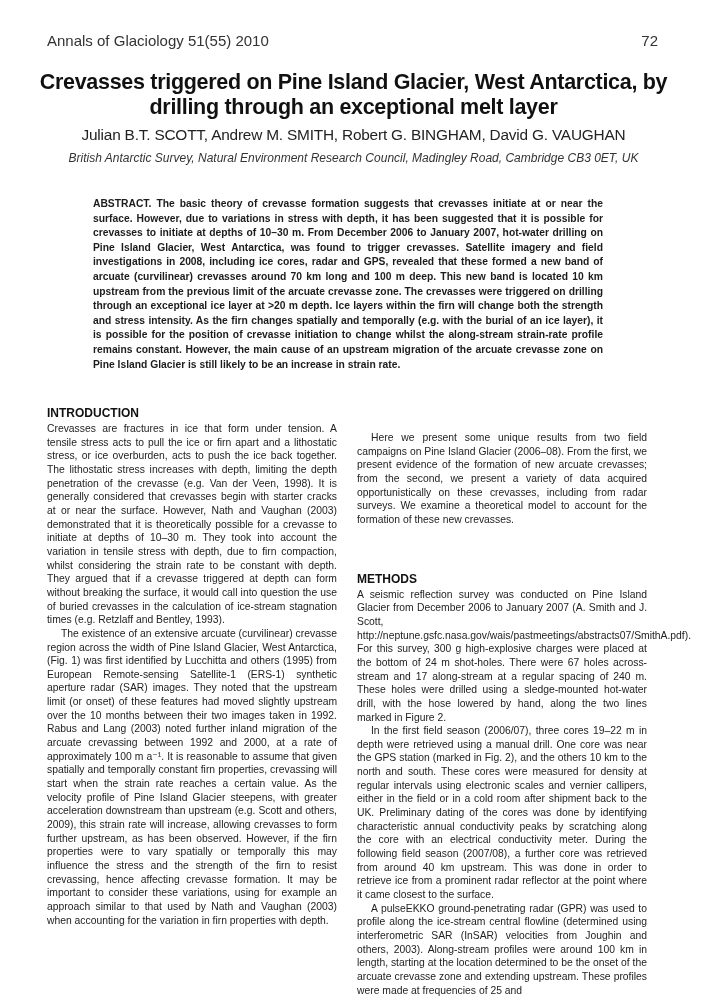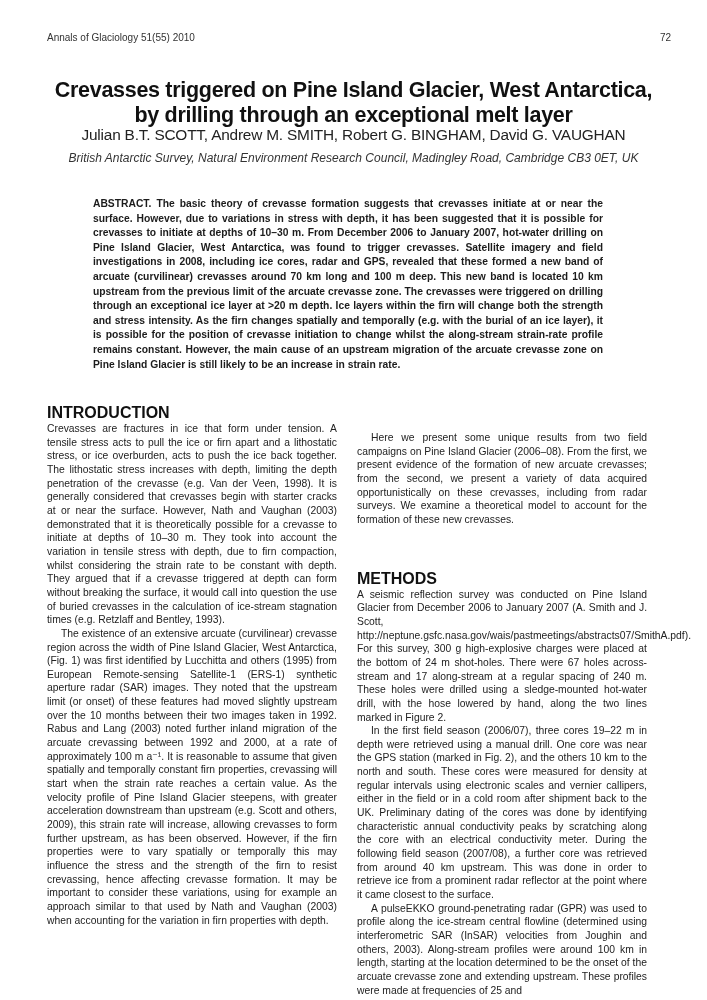--- a/index.html
+++ b/index.html
@@ -1,40 +1,40 @@
 <!DOCTYPE html>
 <html><head>
 <meta charset="utf-8">
 <style>
   html, body { margin: 0; padding: 0; background: #ffffff; }
   body { width: 707px; height: 1000px; position: relative; overflow: hidden; color: #1a1a1a; font-family: "Liberation Sans", "DejaVu Sans", sans-serif; }
-  .running-head { position: absolute; top: 32px; left: 47px; right: 36px; height: 14px; font-size: 10px; color: #333; }
+  .running-head { position: absolute; top: 32px; left: 47px; right: 49px; height: 14px; font-size: 15px; color: #333; }
   .running-head .journal { position: absolute; left: 0; top: 0; }
   .running-head .page { position: absolute; right: 0; top: 0; }
   .title { position: absolute; top: 66px; left: 30px; right: 30px; text-align: center; font-size: 21.5px; font-weight: bold; line-height: 25px; letter-spacing: -0.3px; color: #111; }
   .authors { position: absolute; top: 126px; left: 20px; right: 20px; text-align: center; font-size: 15.4px; line-height: 18px; color: #222; letter-spacing: -0.2px; }
   .affil { position: absolute; top: 152px; left: 40px; right: 40px; text-align: center; font-size: 12px; font-style: italic; line-height: 13px; color: #333; }
   .abstract { position: absolute; top: 197px; left: 93px; width: 510px; font-size: 10.3px; font-weight: bold; line-height: 14.6px; text-align: justify; color: #1c1c1c; }
   .col { position: absolute; top: 406px; width: 290px; font-size: 10.35px; line-height: 13.65px; text-align: justify; color: #222; }
   .col.left { left: 47px; }
   .col.right { left: 357px; }
-  .heading { font-size: 16px; font-weight: bold; margin: 0 0 2px 0; line-height: 14px; color: #111; }
+  .heading { font-size: 12px; font-weight: bold; margin: 0 0 2px 0; line-height: 14px; color: #111; }
   .para { margin: 0; }
   .para.indent { text-indent: 14px; }
   .right .p1 { margin-bottom: 45px; margin-top: 25px; }
 </style>
 </head>
 <body>
 
 <div class="running-head">
   <span class="journal">Annals of Glaciology  51(55)  2010</span>
   <span class="page">72</span>
 </div>
 
-<h1 class="title" style="margin:12px;">Crevasses triggered on Pine Island Glacier, West Antarctica, by drilling through an exceptional melt layer</h1>
+<h1 class="title" style="margin:4px;">Crevasses triggered on Pine Island Glacier, West Antarctica, by drilling through an exceptional melt layer</h1>
 
 <div class="authors">Julian B.T. SCOTT, Andrew M. SMITH, Robert G. BINGHAM, David G. VAUGHAN</div>
 
 <div class="affil">
   <div>British Antarctic Survey, Natural Environment Research Council, Madingley Road, Cambridge CB3 0ET, UK</div>
 </div>
 
 <p class="abstract" style="margin:0;">ABSTRACT. The basic theory of crevasse formation suggests that crevasses initiate at or near the surface. However, due to variations in stress with depth, it has been suggested that it is possible for crevasses to initiate at depths of 10–30 m. From December 2006 to January 2007, hot-water drilling on Pine Island Glacier, West Antarctica, was found to trigger crevasses. Satellite imagery and field investigations in 2008, including ice cores, radar and GPS, revealed that these formed a new band of arcuate (curvilinear) crevasses around 70 km long and 100 m deep. This new band is located 10 km upstream from the previous limit of the arcuate crevasse zone. The crevasses were triggered on drilling through an exceptional ice layer at &gt;20 m depth. Ice layers within the firn will change both the strength and stress intensity. As the firn changes spatially and temporally (e.g. with the burial of an ice layer), it is possible for the position of crevasse initiation to change whilst the along-stream strain-rate profile remains constant. However, the main cause of an upstream migration of the arcuate crevasse zone on Pine Island Glacier is still likely to be an increase in strain rate.</p>
 
 <div class="col left">

